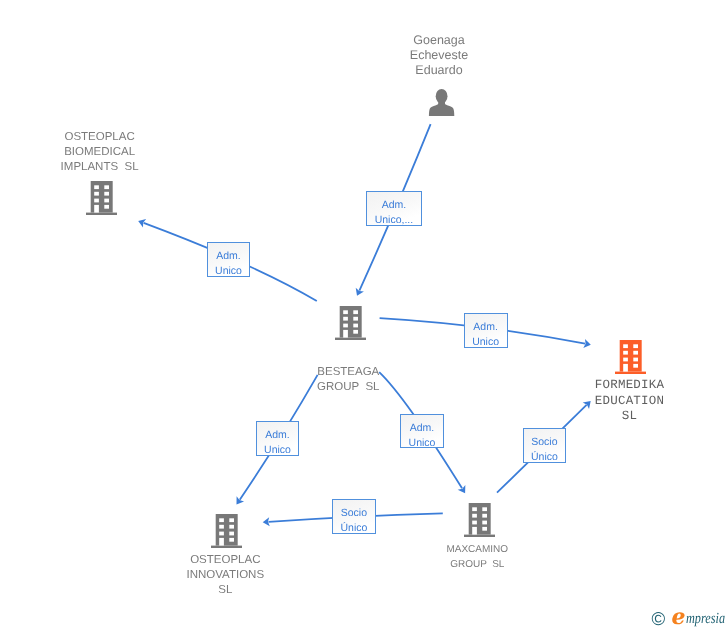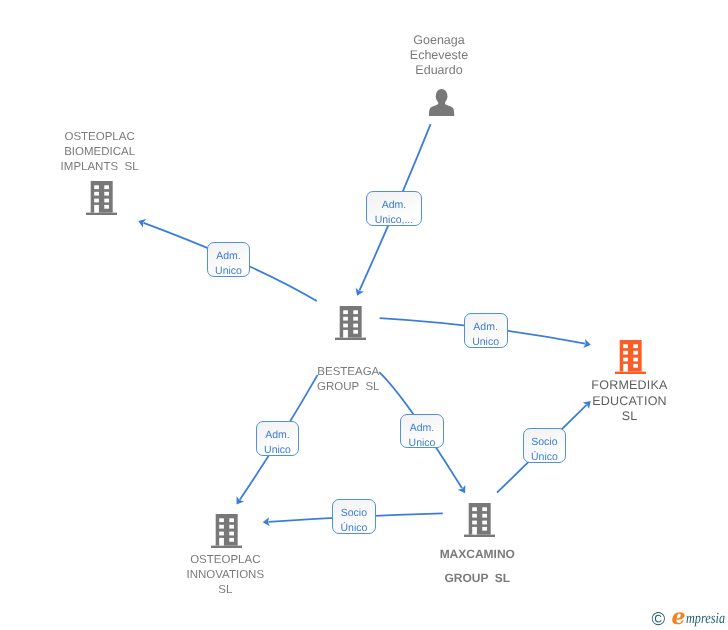--- a/index.html
+++ b/index.html
@@ -6,21 +6,21 @@
   body{width:728px;height:630px;overflow:hidden;
        font-family:"Liberation Sans",sans-serif;
        -webkit-font-smoothing:antialiased;text-rendering:geometricPrecision;}
   #stage{position:relative;width:728px;height:630px;background:#fff;}
   svg.edges{position:absolute;left:0;top:0;width:728px;height:630px;overflow:visible;}
   .node{position:absolute;left:0;top:0;}
   .node .icon{position:absolute;}
   .node .cap{position:absolute;text-align:center;color:#7b7b7b;font-size:11.5px;
               line-height:15.1px;white-space:pre;}
   .elabel{position:absolute;box-sizing:border-box;border:1.6px solid #5090dd;
-          border-radius:7px;background:linear-gradient(160deg,#f2f2f2 0%,#f8f8f8 45%,#ffffff 80%);color:#3b7dd8;font-size:10.5px;
+          border-radius:0;background:linear-gradient(160deg,#f2f2f2 0%,#f8f8f8 45%,#ffffff 80%);color:#3b7dd8;font-size:10.5px;
           line-height:14.9px;text-align:center;white-space:pre;padding-top:9px;
           display:flex;align-items:center;justify-content:center;}
   .wm{position:absolute;}
   .wm span{position:absolute;white-space:pre;}
 </style>
 </head>
 <body>
 
 <div id="stage">
   <svg class="edges" id="edge-layer" viewBox="0 0 728 630">
@@ -117,21 +117,21 @@
               <rect x="8.2" y="4.3" width="4.7" height="3.8"></rect>
               <rect x="8.2" y="10.8" width="4.7" height="3.8"></rect>
               <rect x="8.2" y="17.6" width="4.7" height="3.8"></rect>
               <rect x="18.3" y="4.3" width="4.7" height="3.8"></rect>
               <rect x="18.3" y="10.8" width="4.7" height="3.8"></rect>
               <rect x="18.3" y="17.6" width="4.7" height="3.8"></rect>
               <rect x="18.3" y="23.9" width="4.7" height="3.8"></rect>
               <rect x="8.2" y="23.9" width="4.7" height="7.7"></rect>
             </g>
           </svg></div>
-      <div class="cap" style="left: 580.5px; top: 378.3px; width: 98px; font-size: 12.5px; line-height: 15.4px; color: rgb(94, 94, 94); letter-spacing: 0.22px;">FORMEDIKA
+      <div class="cap" style="left: 580.5px; top: 378.3px; width: 98px; font-size: 12.5px; line-height: 15.4px; color: rgb(94, 94, 94); letter-spacing: 0.22px; font-family: Liberation Mono, monospace;">FORMEDIKA
 EDUCATION
 SL</div>
     </div>
     <div class="node">
       <div class="icon" style="left: 210.9px; top: 514px;"><svg width="31.2" height="34" viewBox="0 0 31.2 34.0">
             <g fill="#787878">
               <rect x="4.7" y="0" width="22" height="31.6"></rect>
               <rect x="0" y="31.6" width="31.2" height="2.4"></rect>
             </g>
             <g fill="#ffffff">
@@ -159,21 +159,21 @@
               <rect x="8.2" y="4.3" width="4.7" height="3.8"></rect>
               <rect x="8.2" y="10.8" width="4.7" height="3.8"></rect>
               <rect x="8.2" y="17.6" width="4.7" height="3.8"></rect>
               <rect x="18.3" y="4.3" width="4.7" height="3.8"></rect>
               <rect x="18.3" y="10.8" width="4.7" height="3.8"></rect>
               <rect x="18.3" y="17.6" width="4.7" height="3.8"></rect>
               <rect x="18.3" y="23.9" width="4.7" height="3.8"></rect>
               <rect x="8.2" y="23.9" width="4.7" height="7.7"></rect>
             </g>
           </svg></div>
-      <div class="cap" style="left: 428.3px; top: 542px; width: 98px; font-size: 12px; line-height: 24px; color: rgb(123, 123, 123); font-weight: bold;">MAXCAMINO
+      <div class="cap" style="left: 428.3px; top: 542px; width: 98px; font-size: 10px; line-height: 15px; color: rgb(123, 123, 123);">MAXCAMINO
 GROUP  SL</div>
     </div>
   </div>
 
   <div id="labels">
     <div class="elabel" style="left: 366.1px; top: 191.4px; width: 55.7px; height: 34.6px;">Adm.
 Unico,...</div>
     <div class="elabel" style="left: 206.8px; top: 242.1px; width: 43.5px; height: 35.1px;">Adm.
 Unico</div>
     <div class="elabel" style="left: 463.6px; top: 313.2px; width: 44px; height: 34.8px;">Adm.

